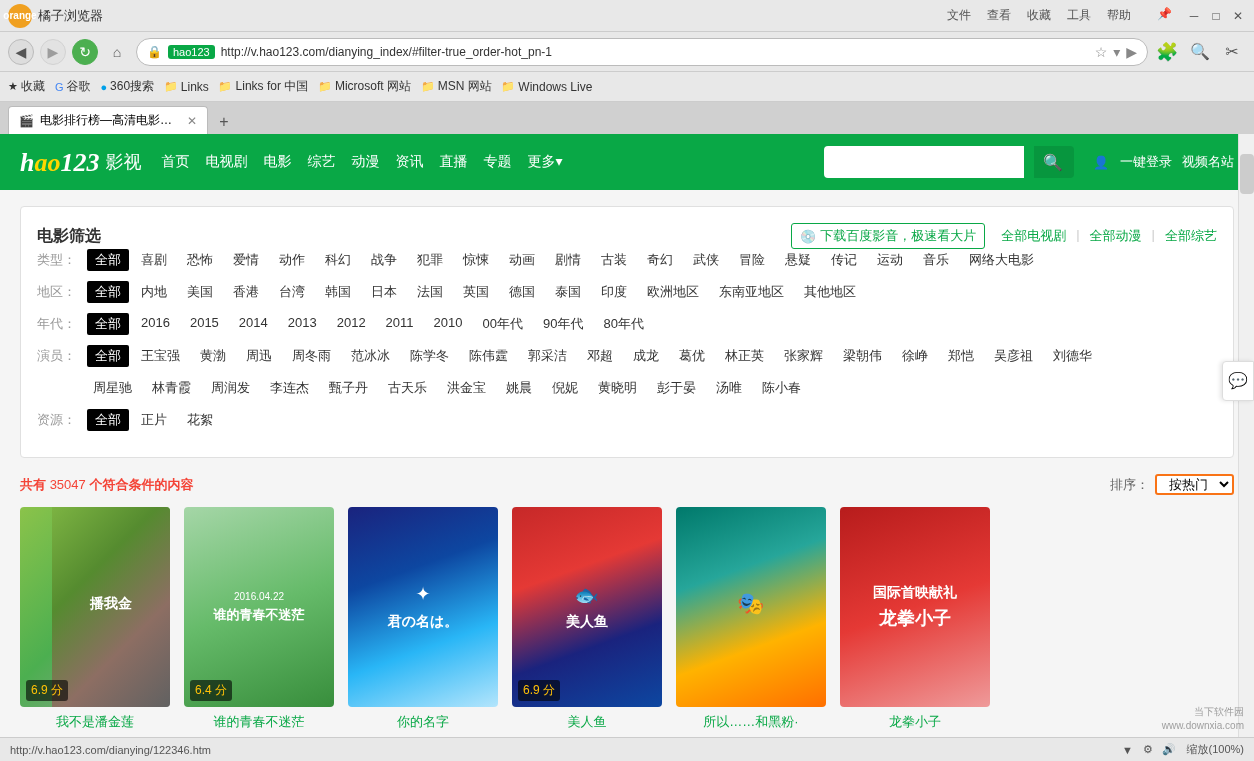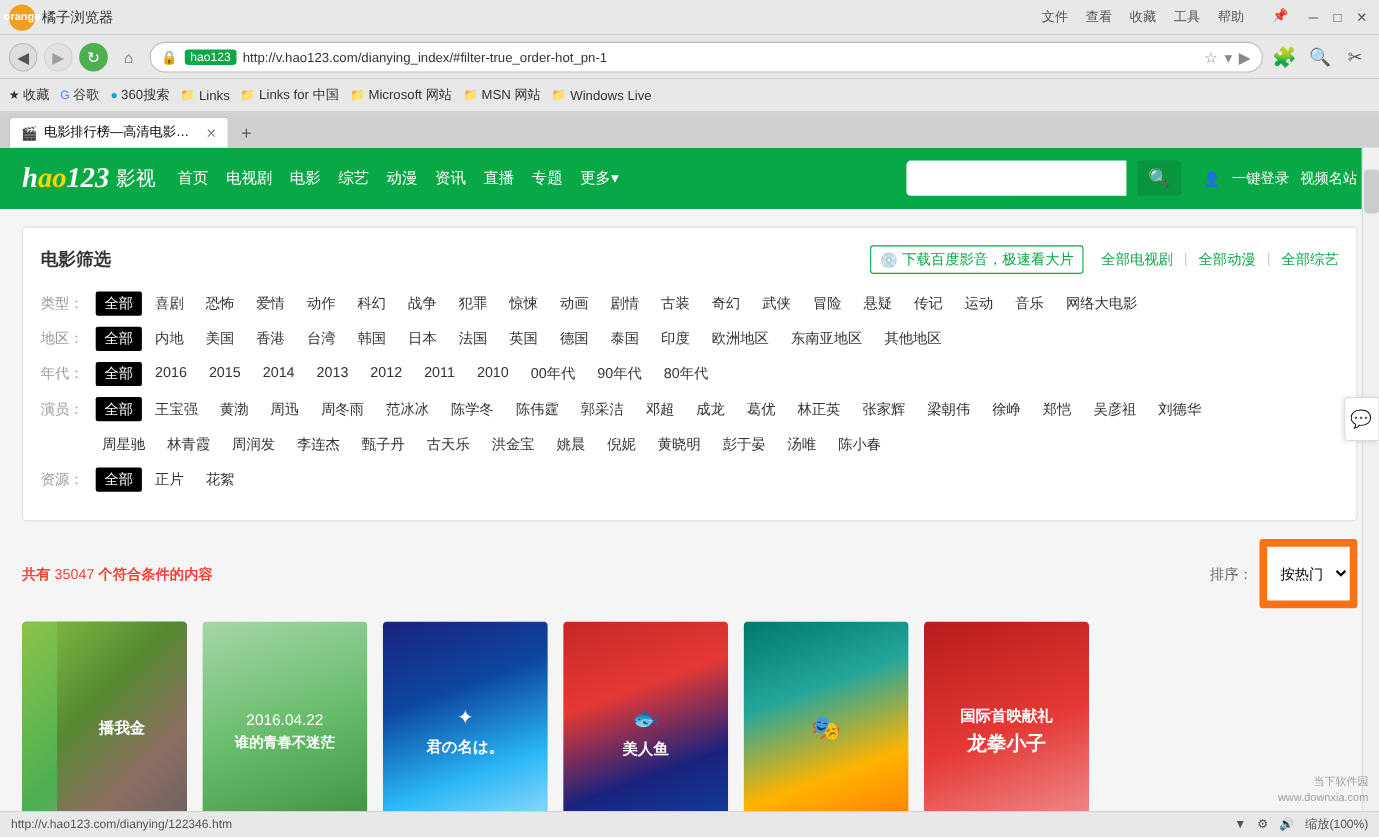--- a/index.html
+++ b/index.html
@@ -155,21 +155,21 @@
       background: white;
       border: 1px solid #e0e0e0;
       border-radius: 4px;
       padding: 16px;
       margin-bottom: 16px;
     }
     .filter-header {
       display: flex;
       align-items: center;
       justify-content: space-between;
-      margin-bottom: 16px;
+      margin-bottom: 0;
       gap: 12px;
     }
     .filter-title { font-size: 16px; color: #333; font-weight: bold; }
     .filter-download {
       display: flex;
       align-items: center;
       gap: 4px;
       color: #09a846;
       font-size: 13px;
       cursor: pointer;
@@ -209,22 +209,22 @@
     .results-header {
       display: flex;
       align-items: center;
       justify-content: space-between;
       margin-bottom: 12px;
     }
     .results-count { font-size: 13px; color: #666; }
     .results-count span { color: #f44336; font-weight: bold; }
     .sort-control { display: flex; align-items: center; gap: 6px; font-size: 13px; color: #666; }
     .sort-select {
-      border: 7px solid #f97316;
-      padding: 16px 8px;
+      border: 2px solid #f97316;
+      padding: 0 8px;
       border-radius: 3px;
       font-size: 13px;
       cursor: pointer;
       background: white;
     }
 
     
     .movie-grid {
       display: flex;
       gap: 14px;
@@ -586,21 +586,21 @@
             <div style="font-size:14px;font-weight:bold;margin-bottom:6px;">播我金</div>
           </div>
           <div class="movie-score">6.9 分</div>
         </div>
         <div class="movie-title">我不是潘金莲</div>
       </div>
 
       <div class="movie-card">
         <div class="movie-poster poster-2">
           <div style="width:100%;height:100%;background:linear-gradient(160deg,#a5d6a7,#66bb6a,#388e3c);display:flex;align-items:center;justify-content:center;flex-direction:column;color:white;font-size:11px;text-align:center;padding:8px;">
-            <div style="font-size:14px;margin-bottom:4px;">2016.04.22</div>
+            <div style="font-size:10px;margin-bottom:4px;">2016.04.22</div>
             <div style="font-size:13px;font-weight:bold;">谁的青春不迷茫</div>
           </div>
           <div class="movie-score">6.4 分</div>
         </div>
         <div class="movie-title">谁的青春不迷茫</div>
       </div>
 
       <div class="movie-card">
         <div class="movie-poster poster-3">
           <div style="width:100%;height:100%;background:linear-gradient(160deg,#1a237e,#0d47a1,#29b6f6,#b3e5fc);display:flex;align-items:center;justify-content:center;flex-direction:column;color:white;font-size:11px;text-align:center;padding:8px;">

